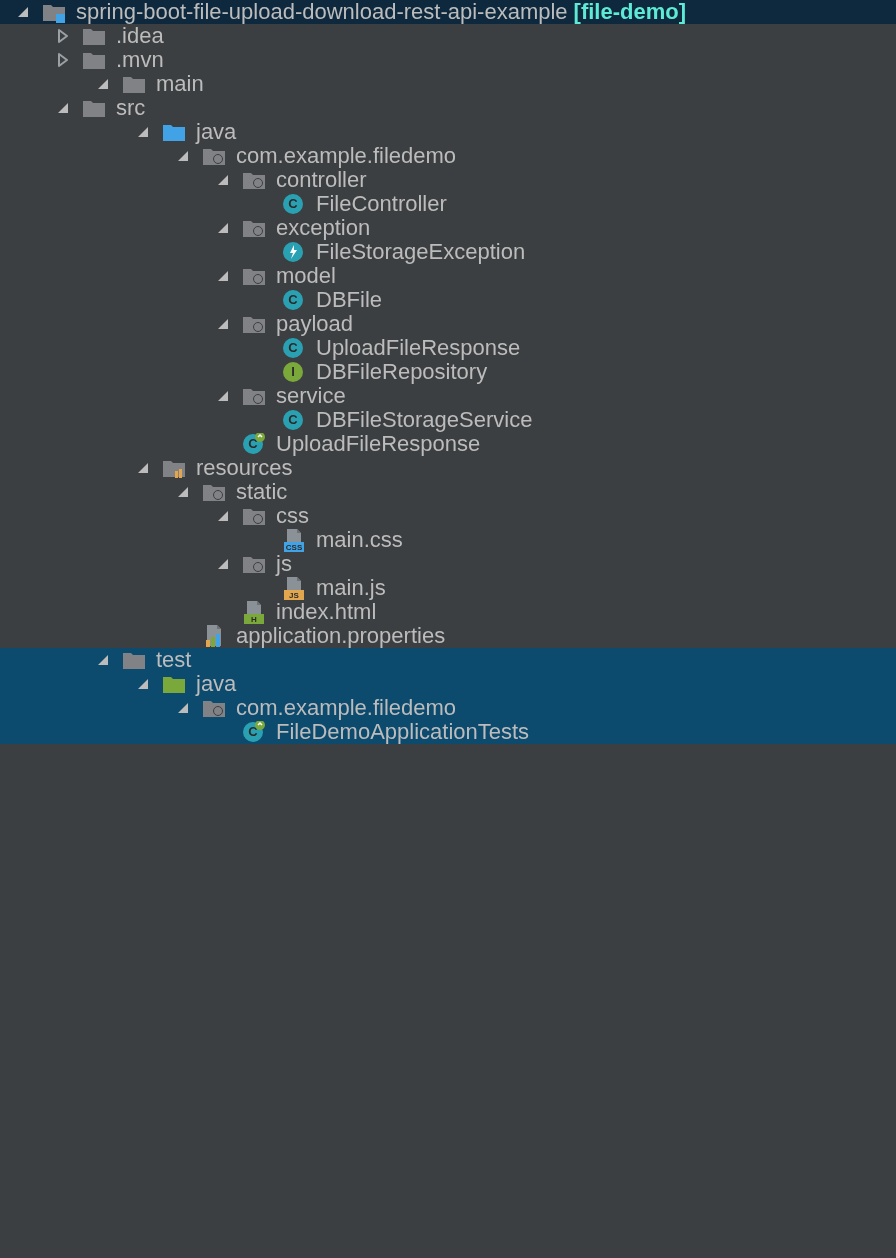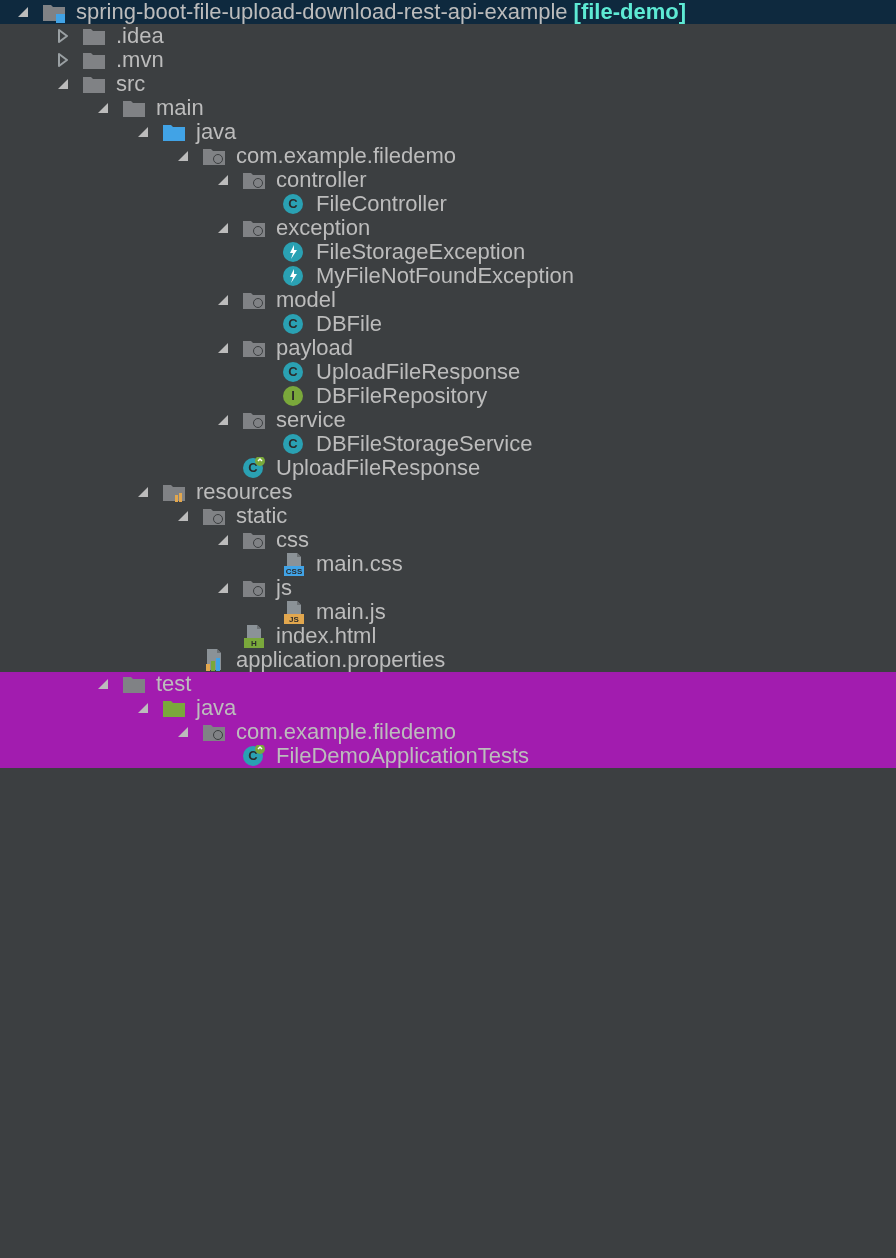--- a/index.html
+++ b/index.html
@@ -17,21 +17,21 @@
     align-items: center;
     height: 24px;
     white-space: nowrap;
     cursor: default;
     user-select: none;
   }
   .row.root {
     background: #0e293e;
   }
   .row.test-hl {
-    background: #a21caf;
+    background: #0c4a6e;
   }
   .indent { display: inline-block; flex: 0 0 auto; }
   .arrow {
     width: 18px;
     height: 18px;
     flex: 0 0 auto;
     margin-right: 10px;
     display: inline-flex;
     align-items: center;
     justify-content: center;
@@ -97,48 +97,48 @@
         </svg>
       </span>
       <span class="icon">
         <svg class="folder-svg " width="24" height="22" viewBox="0 0 24 22">
           <path class="body" d="M1 4 L9 4 L11 6 L23 6 L23 20 L1 20 Z"></path>
         </svg>
       </span>
       <span class="label">.mvn</span>
     </div>
     <div class="row">
+      <span class="indent" style="width: 94px;"></span>
+      <span class="arrow">
+        <svg width="14" height="14" viewBox="0 0 14 14">
+          <path d="M12 2 L12 12 L2 12 Z" fill="#bcbcbc"></path>
+        </svg>
+      </span>
+      <span class="icon">
+        <svg class="folder-svg " width="24" height="22" viewBox="0 0 24 22">
+          <path class="body" d="M1 4 L9 4 L11 6 L23 6 L23 20 L1 20 Z"></path>
+        </svg>
+      </span>
+      <span class="label">main</span>
+    </div>
+    <div class="row">
       <span class="indent" style="width: 54px;"></span>
       <span class="arrow">
         <svg width="14" height="14" viewBox="0 0 14 14">
           <path d="M12 2 L12 12 L2 12 Z" fill="#bcbcbc"></path>
         </svg>
       </span>
       <span class="icon">
         <svg class="folder-svg " width="24" height="22" viewBox="0 0 24 22">
           <path class="body" d="M1 4 L9 4 L11 6 L23 6 L23 20 L1 20 Z"></path>
         </svg>
       </span>
       <span class="label">src</span>
     </div>
     <div class="row">
-      <span class="indent" style="width: 94px;"></span>
-      <span class="arrow">
-        <svg width="14" height="14" viewBox="0 0 14 14">
-          <path d="M12 2 L12 12 L2 12 Z" fill="#bcbcbc"></path>
-        </svg>
-      </span>
-      <span class="icon">
-        <svg class="folder-svg " width="24" height="22" viewBox="0 0 24 22">
-          <path class="body" d="M1 4 L9 4 L11 6 L23 6 L23 20 L1 20 Z"></path>
-        </svg>
-      </span>
-      <span class="label">main</span>
-    </div>
-    <div class="row">
       <span class="indent" style="width: 134px;"></span>
       <span class="arrow">
         <svg width="14" height="14" viewBox="0 0 14 14">
           <path d="M12 2 L12 12 L2 12 Z" fill="#bcbcbc"></path>
         </svg>
       </span>
       <span class="icon">
         <svg class="folder-svg source" width="24" height="22" viewBox="0 0 24 22">
           <path class="body" d="M1 4 L9 4 L11 6 L23 6 L23 20 L1 20 Z"></path>
         </svg>
@@ -204,31 +204,20 @@
     <div class="row">
       <span class="indent" style="width: 254px;"></span>
       <span class="arrow none"></span>
       <span class="icon">
         <svg width="24" height="22" viewBox="0 0 24 22">
           <circle cx="11" cy="11" r="10" fill="#2aa1b3"></circle>
           <path d="M12 4 L8 12 L11 12 L9 18 L15 9 L12 9 Z" fill="#fff"></path>
         </svg>
       </span>
       <span class="label">FileStorageException</span>
-    </div>
-    <div class="row">
-      <span class="indent" style="width: 254px;"></span>
-      <span class="arrow none"></span>
-      <span class="icon">
-        <svg width="24" height="22" viewBox="0 0 24 22">
-          <circle cx="11" cy="11" r="10" fill="#2aa1b3"></circle>
-          <path d="M12 4 L8 12 L11 12 L9 18 L15 9 L12 9 Z" fill="#fff"></path>
-        </svg>
-      </span>
-      <span class="label">MyFileNotFoundException</span>
     </div>
     <div class="row">
       <span class="indent" style="width: 214px;"></span>
       <span class="arrow">
         <svg width="14" height="14" viewBox="0 0 14 14">
           <path d="M12 2 L12 12 L2 12 Z" fill="#bcbcbc"></path>
         </svg>
       </span>
       <span class="icon">
         <svg width="24" height="22" viewBox="0 0 24 22">

